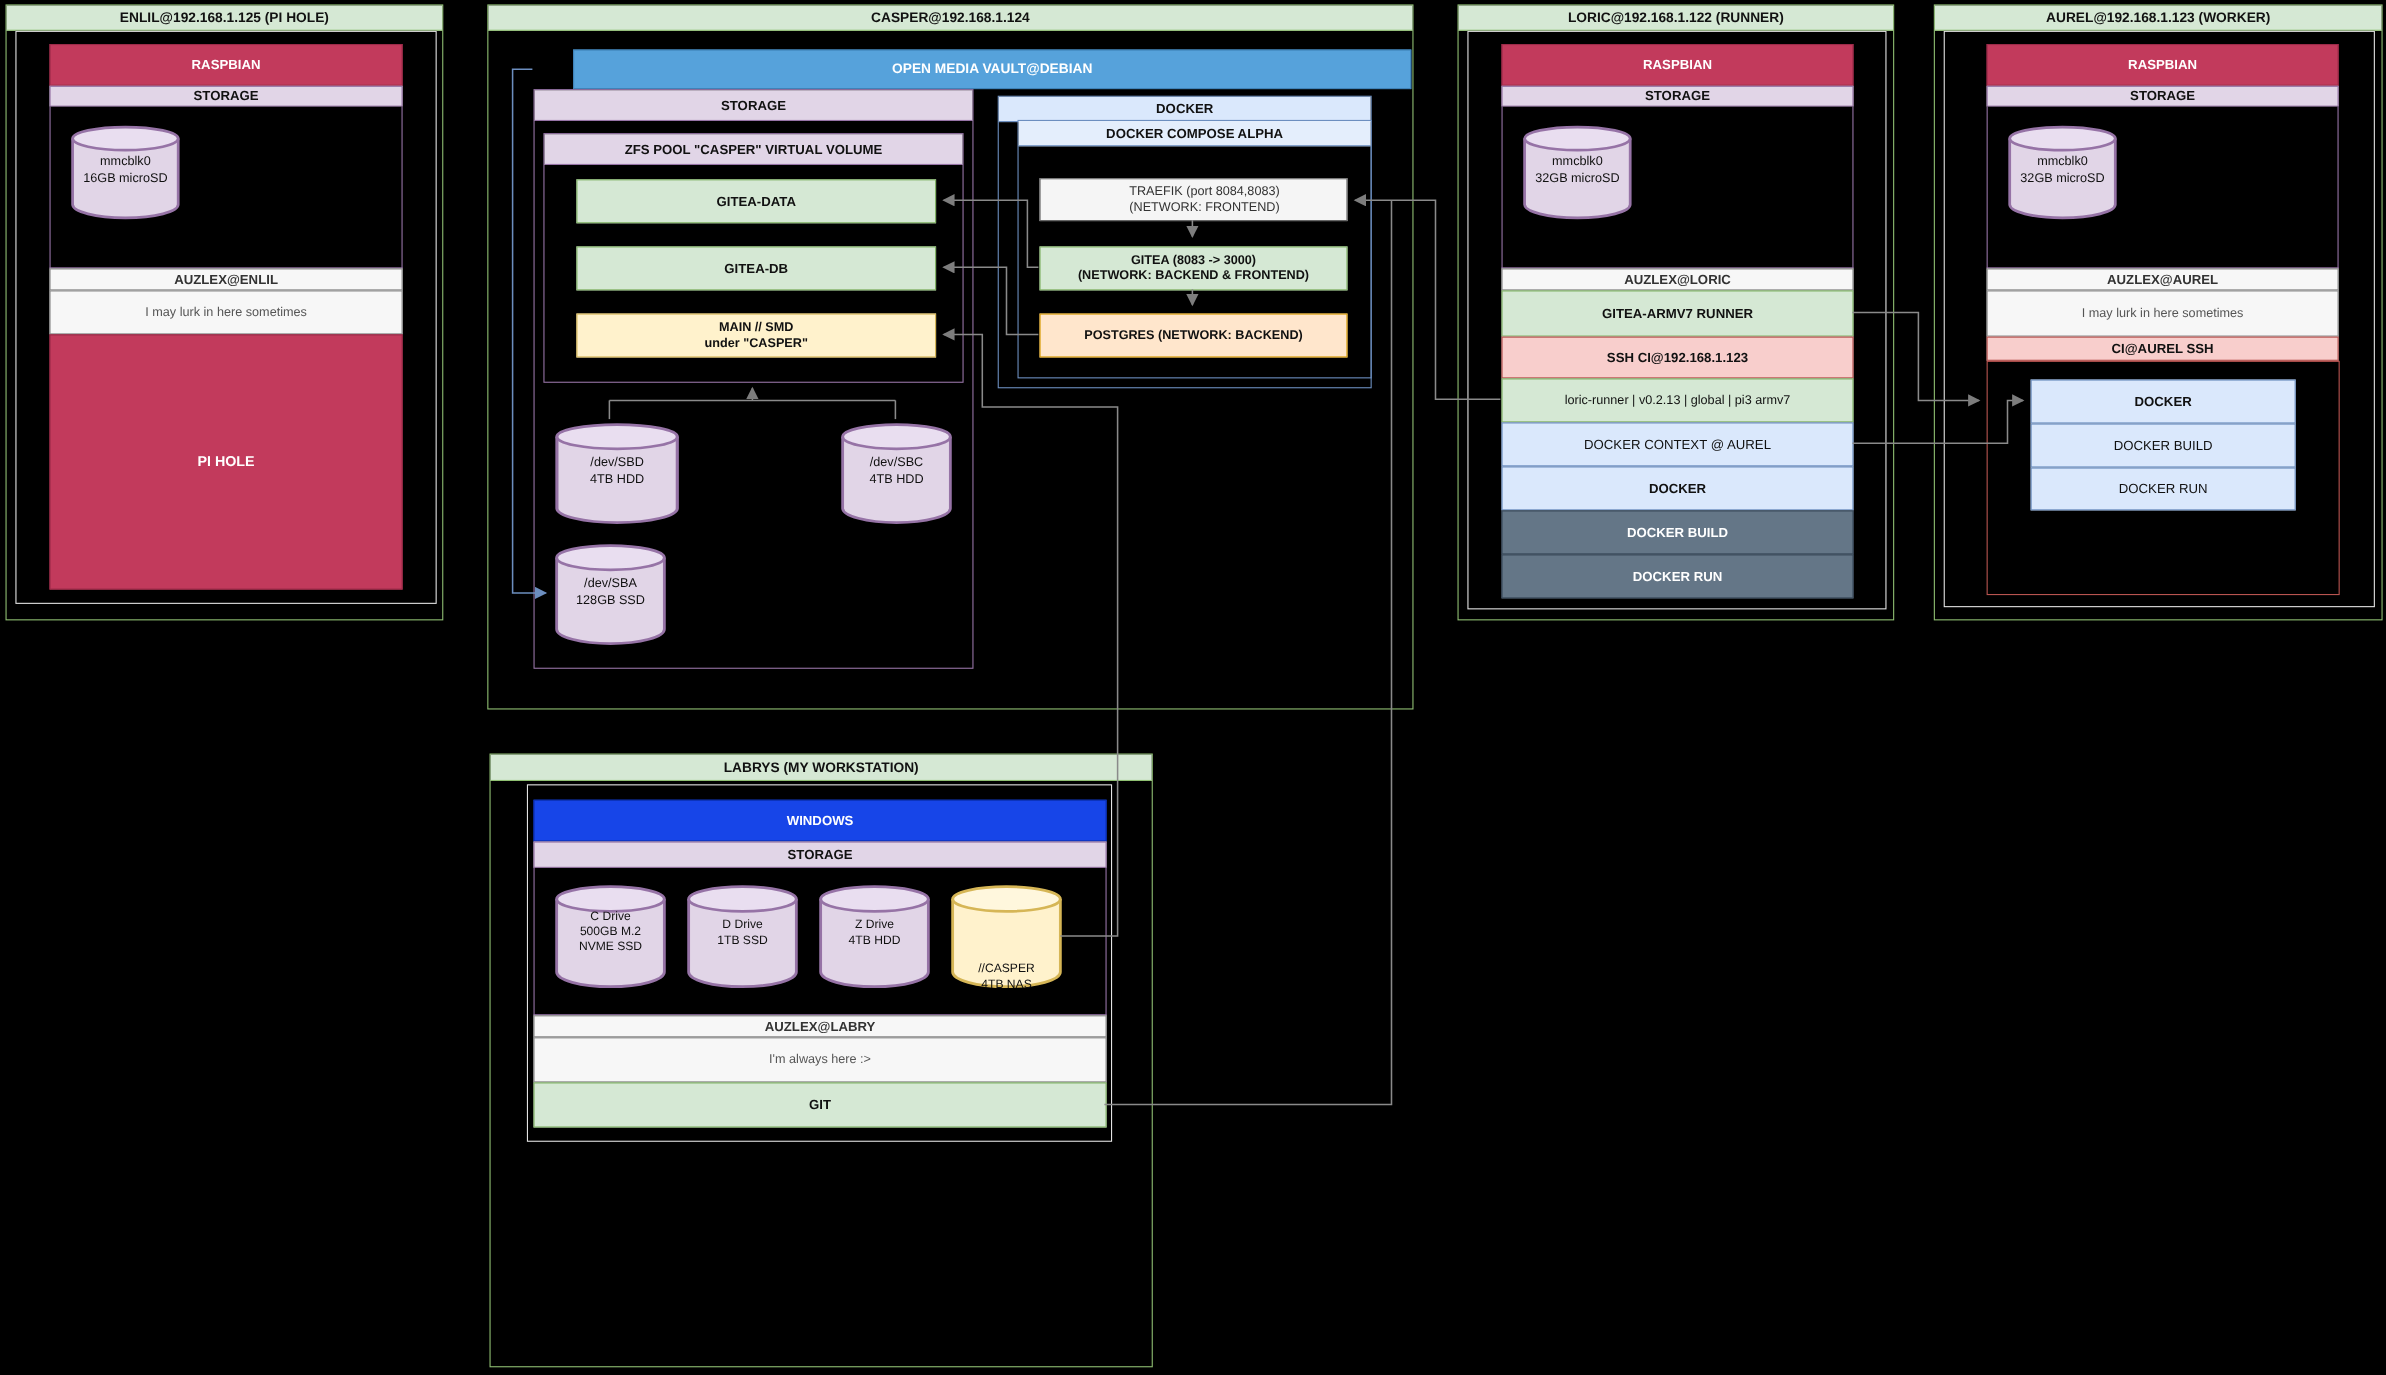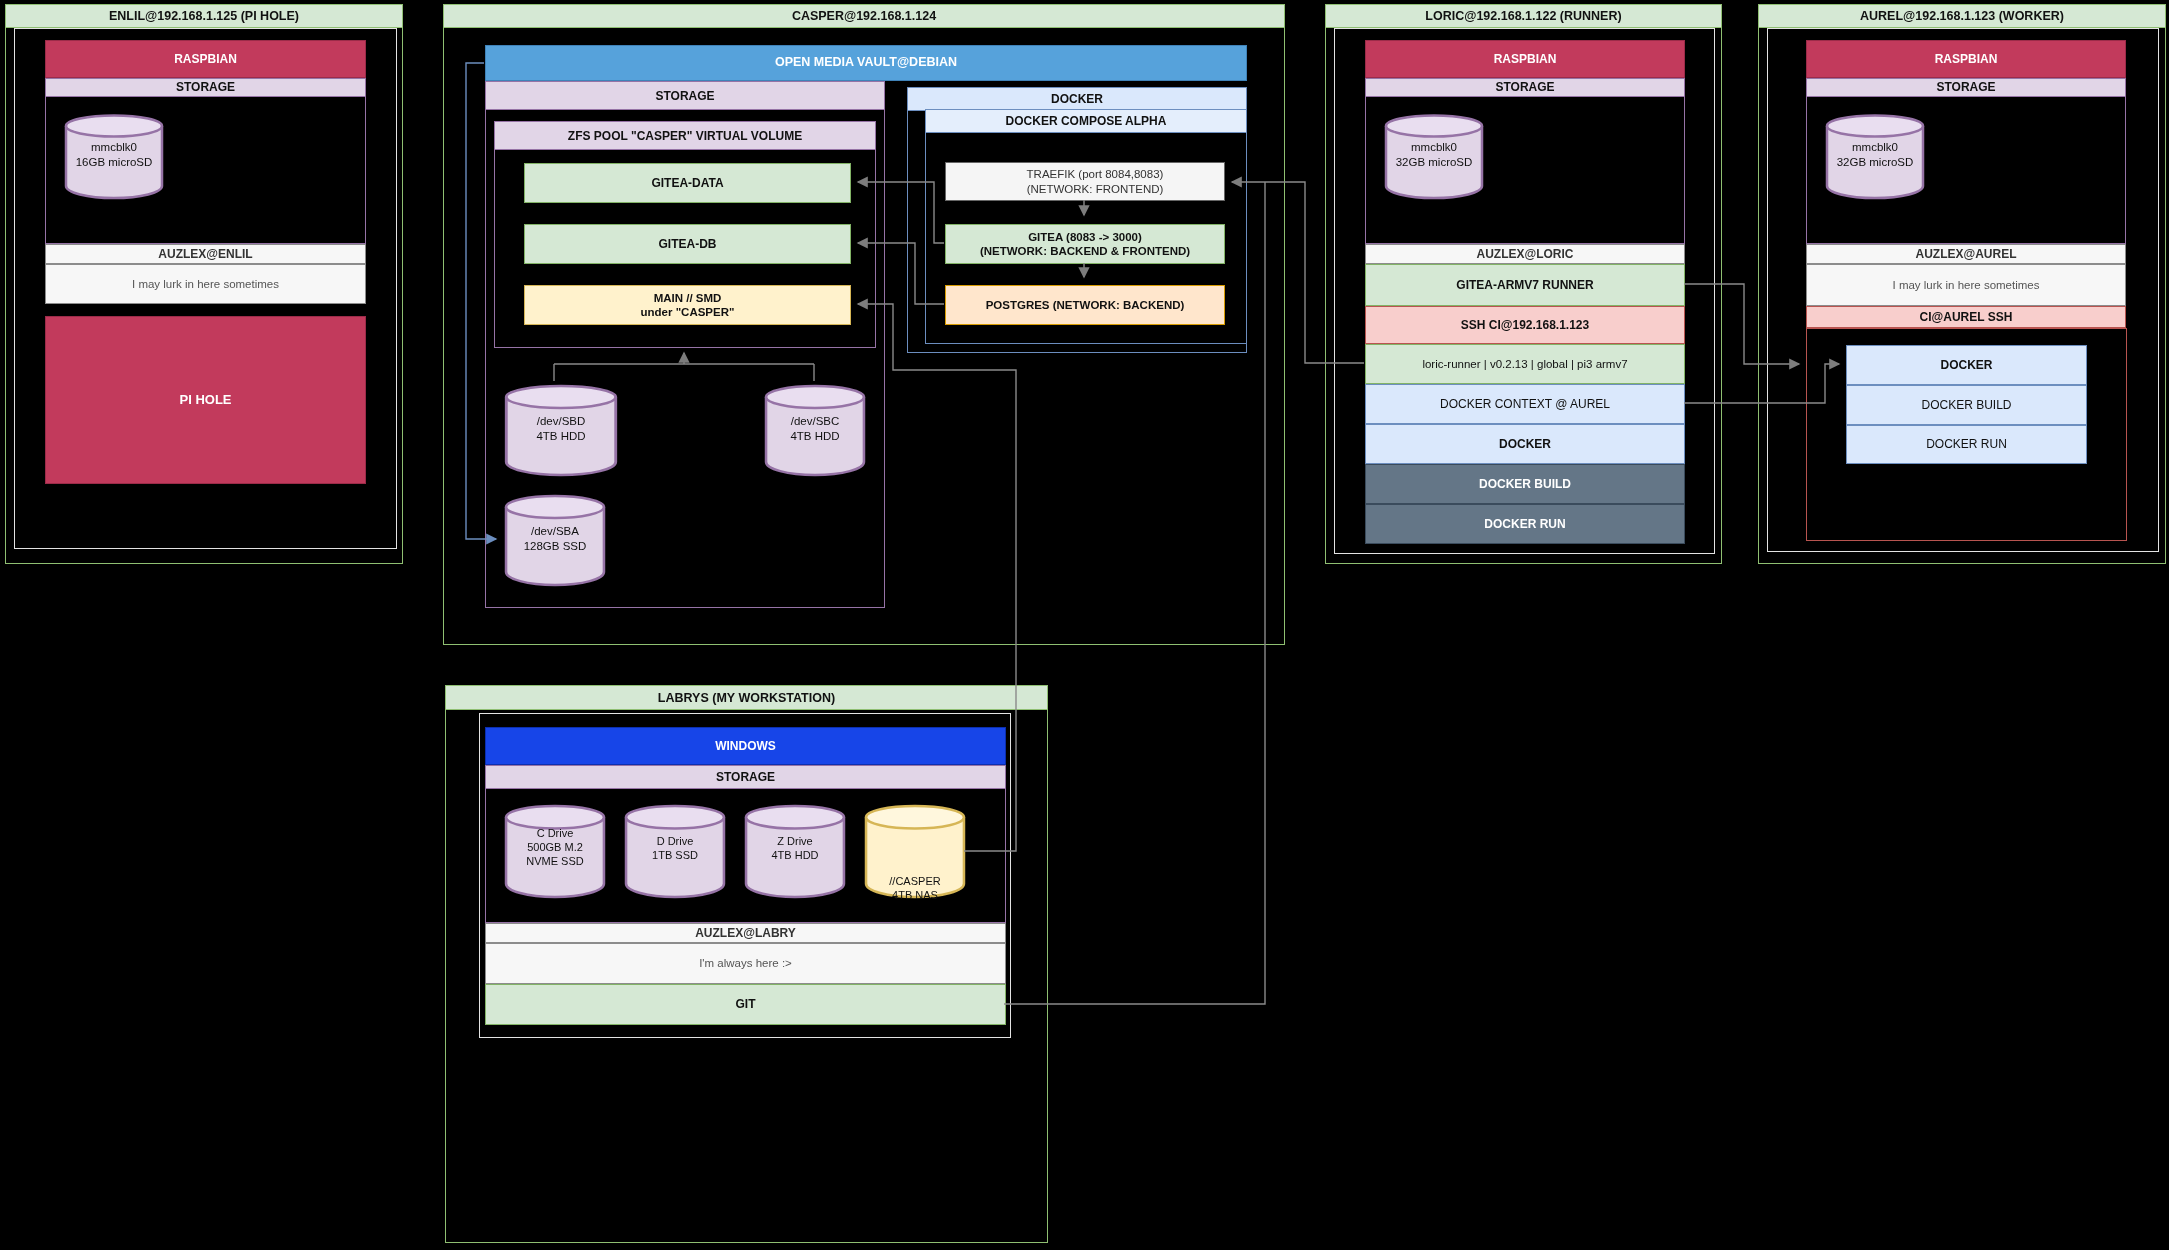--- a/index.html
+++ b/index.html
@@ -22,21 +22,21 @@
   .whiterow{background:#f7f7f7;border:1px solid #8c8c8c;color:#333;font-weight:600;}
   .noterow{background:#f7f7f7;border:1px solid #8c8c8c;color:#555;font-weight:400;font-size:11.5px;}
   .pihole{background:#c23a5c;border:1px solid #9c2b49;color:#fff;font-weight:bold;font-size:13px;}
   .greenrow{background:#d5e8d4;border:1px solid #82b366;color:#111;}
   .pinkrow{background:#f8cecc;border:1px solid #b85450;color:#111;}
   .bluerow{background:#dae8fc;border:1px solid #6c8ebf;color:#111;}
   .slaterow{background:#647687;border:1px solid #3a4b5c;color:#fff;font-weight:600;}
   .yellowrow{background:#fff2cc;border:1px solid #d6b656;color:#111;}
   .orangerow{background:#ffe6cc;border:1px solid #d79b00;color:#111;}
   .whitebox{background:#f5f5f5;border:1px solid #666;color:#333;padding-left:20px;}
-  .omv{background:#56a2db;border:1px solid #3f82b8;color:#fff;font-weight:bold;}
+  .omv{background:#56a2db;border:1px solid #3f82b8;color:#fff;font-weight:bold;margin-left:36px;}
   .windows{background:#1745e8;border:1px solid #0b2fb0;color:#fff;font-weight:bold;}
   .container-purple{border:1px solid #9673a6;background:transparent;}
   .container-blue{border:1px solid #6c8ebf;background:transparent;}
   .container-red{border:1px solid #b85450;background:transparent;}
   .c-hdr{position:absolute;left:0;top:0;right:0;display:flex;align-items:center;justify-content:center;
          font-weight:bold;font-size:12px;color:#111;}
   .c-hdr.purple{background:#e1d5e7;border-bottom:1px solid #9673a6;}
   .c-hdr.blue{background:#dae8fc;border-bottom:1px solid #6c8ebf;}
   
   .cyl{position:absolute;}
@@ -70,21 +70,21 @@
           <div>mmcblk0</div>
           <div>16GB microSD</div>
         </div>
     </div>
     <div class="abs row whiterow" style="left:39px;top:239px;width:321px;height:20px;">
         <span>AUZLEX@ENLIL</span>
       </div>
     <div class="abs row noterow" style="left:39px;top:259px;width:321px;height:40px;">
         <span>I may lurk in here sometimes</span>
       </div>
-    <div class="abs row pihole" style="left:39px;top:311px;width:321px;height:168px;">
+    <div class="abs row pihole" style="left:39px;top:299px;width:321px;height:232px;">
         <span>PI HOLE</span>
       </div>
   </div>
 
   <div class="abs machine" style="left:443px;top:4px;width:842px;height:641px;">
     <div class="m-header">CASPER@192.168.1.124</div>
     <div class="abs row omv" style="left:41px;top:40px;width:762px;height:36px;font-size:12.5px;">
         <span>OPEN MEDIA VAULT@DEBIAN</span>
       </div>
 

